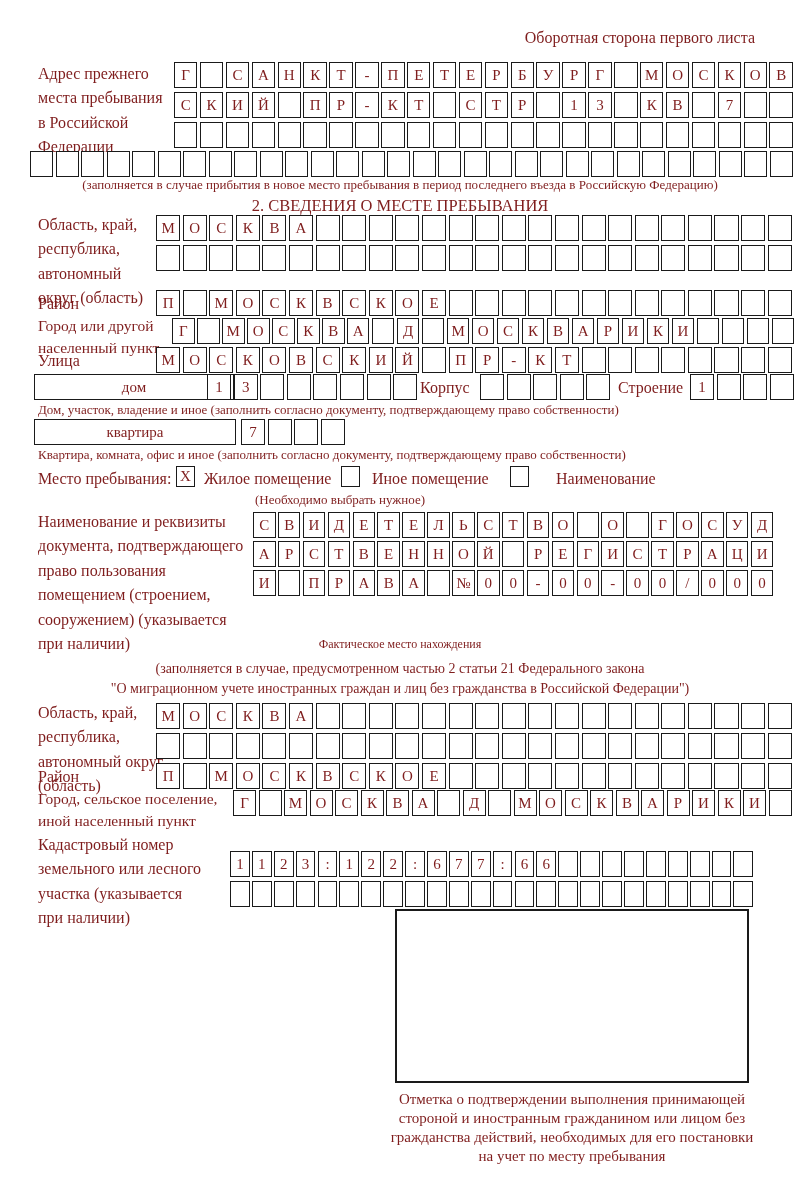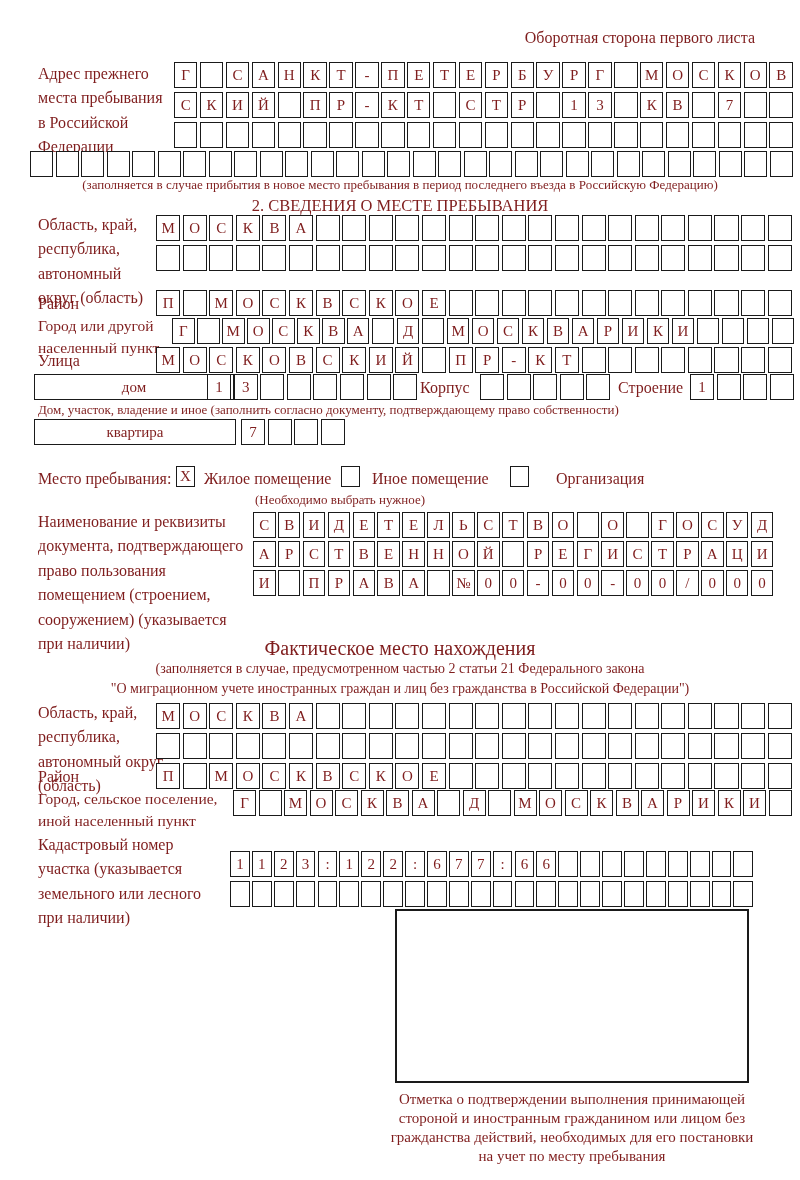--- a/index.html
+++ b/index.html
@@ -346,28 +346,29 @@
     </div>
   <div class="abs cap" style="left:38px;top:402px;">Дом, участок, владение и иное (заполнить согласно документу, подтверждающему право собственности)</div>
 
   <div class="abs labelbox" style="left:34px;top:419px;width:202px;">квартира</div>
   <div class="abs cellrow r24b" style="left:241px;top:419px;">
       <span class="cell">7</span>
       <span class="cell"></span>
       <span class="cell"></span>
       <span class="cell"></span>
     </div>
+  <div class="abs cap" style="left:38px;top:447px;">Квартира, комната, офис и иное (заполнить согласно документу, подтверждающему право собственности)</div>
 
   <div class="abs lbl" style="left:38px;top:467px;">Место пребывания:</div>
   <div class="abs chk" style="left:176px;top:466px;">X</div>
   <div class="abs lbl" style="left:204px;top:467px;">Жилое помещение</div>
   <div class="abs chk" style="left:341px;top:466px;"></div>
   <div class="abs lbl" style="left:372px;top:467px;">Иное помещение</div>
   <div class="abs chk" style="left:510px;top:466px;"></div>
-  <div class="abs lbl" style="left:556px;top:467px;">Организация</div>
+  <div class="abs lbl" style="left:556px;top:467px;">Наименование</div>
   <div class="abs cap" style="left:60px;top:492px;width:560px;text-align:center;">(Необходимо выбрать нужное)</div>
 
   <div class="abs" style="left:38px;top:510px;">
     <div class="lbl">Наименование и реквизиты</div>
     <div class="lbl">документа, подтверждающего</div>
     <div class="lbl">право пользования</div>
     <div class="lbl">помещением (строением,</div>
     <div class="lbl">сооружением) (указывается</div>
     <div class="lbl">при наличии)</div>
   </div>
@@ -434,21 +435,21 @@
       <span class="cell">0</span>
       <span class="cell">-</span>
       <span class="cell">0</span>
       <span class="cell">0</span>
       <span class="cell">/</span>
       <span class="cell">0</span>
       <span class="cell">0</span>
       <span class="cell">0</span>
     </div>
 
-  <div class="abs center bold" style="top:637px;font-size:20px;">Фактическое место нахождения</div>
+  <div class="abs center bold" style="top:637px;font-size:12px;">Фактическое место нахождения</div>
   <div class="abs center" style="top:661px;font-size:14px;">(заполняется в случае, предусмотренном частью 2 статьи 21 Федерального закона</div>
   <div class="abs center" style="top:681px;font-size:14px;">"О миграционном учете иностранных граждан и лиц без гражданства в Российской Федерации")</div>
 
   <div class="abs" style="left:38px;top:701px;">
     <div class="lbl">Область, край,</div>
     <div class="lbl">республика,</div>
     <div class="lbl">автономный округ</div>
     <div class="lbl">(область)</div>
   </div>
   <div class="abs cellrow r24b" style="left:156px;top:703px;">
@@ -556,22 +557,22 @@
       <span class="cell">А</span>
       <span class="cell">Р</span>
       <span class="cell">И</span>
       <span class="cell">К</span>
       <span class="cell">И</span>
       <span class="cell"></span>
     </div>
 
   <div class="abs" style="left:38px;top:833px;">
     <div class="lbl">Кадастровый номер</div>
+    <div class="lbl">земельного или лесного</div>
     <div class="lbl">участка (указывается</div>
-    <div class="lbl">земельного или лесного</div>
     <div class="lbl">при наличии)</div>
   </div>
   <div class="abs cellrow r24k" style="left:230px;top:851px;">
       <span class="cell">1</span>
       <span class="cell">1</span>
       <span class="cell">2</span>
       <span class="cell">3</span>
       <span class="cell">:</span>
       <span class="cell">1</span>
       <span class="cell">2</span>

